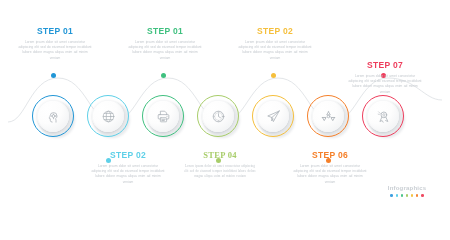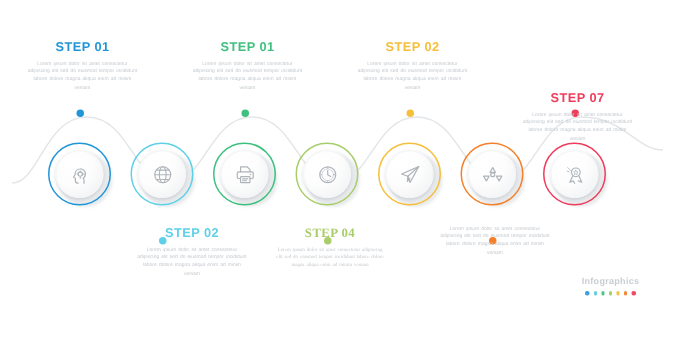--- a/index.html
+++ b/index.html
@@ -264,20 +264,21 @@
       </div>
       <div class="block" style="left: 183px; top: 150px; font-family: Liberation Serif, serif;">
         <div class="block-title" style="color: rgb(168, 205, 106);">STEP 04</div>
         <div class="block-body">Lorem ipsum dolor sit amet consectetur adipiscing elit sed do eiusmod tempor incididunt labore dolore magna aliqua enim ad minim veniam</div>
       </div>
       <div class="block" style="left: 238px; top: 26px;">
         <div class="block-title" style="color: rgb(245, 191, 60);">STEP 02</div>
         <div class="block-body">Lorem ipsum dolor sit amet consectetur adipiscing elit sed do eiusmod tempor incididunt labore dolore magna aliqua enim ad minim veniam</div>
       </div>
       <div class="block" style="left: 293px; top: 150px;">
+        <div class="block-title" style="color: rgb(245, 128, 42);">STEP 06</div>
         <div class="block-body">Lorem ipsum dolor sit amet consectetur adipiscing elit sed do eiusmod tempor incididunt labore dolore magna aliqua enim ad minim veniam</div>
       </div>
       <div class="block" style="left: 348px; top: 26px;">
         <div class="block-title" style="color: rgb(238, 61, 92); margin-top: 34px;">STEP 07</div>
         <div class="block-body">Lorem ipsum dolor sit amet consectetur adipiscing elit sed do eiusmod tempor incididunt labore dolore magna aliqua enim ad minim veniam</div>
       </div>
     </div>
 
   <div id="brand">
     <div id="brand-name">Infographics</div>

